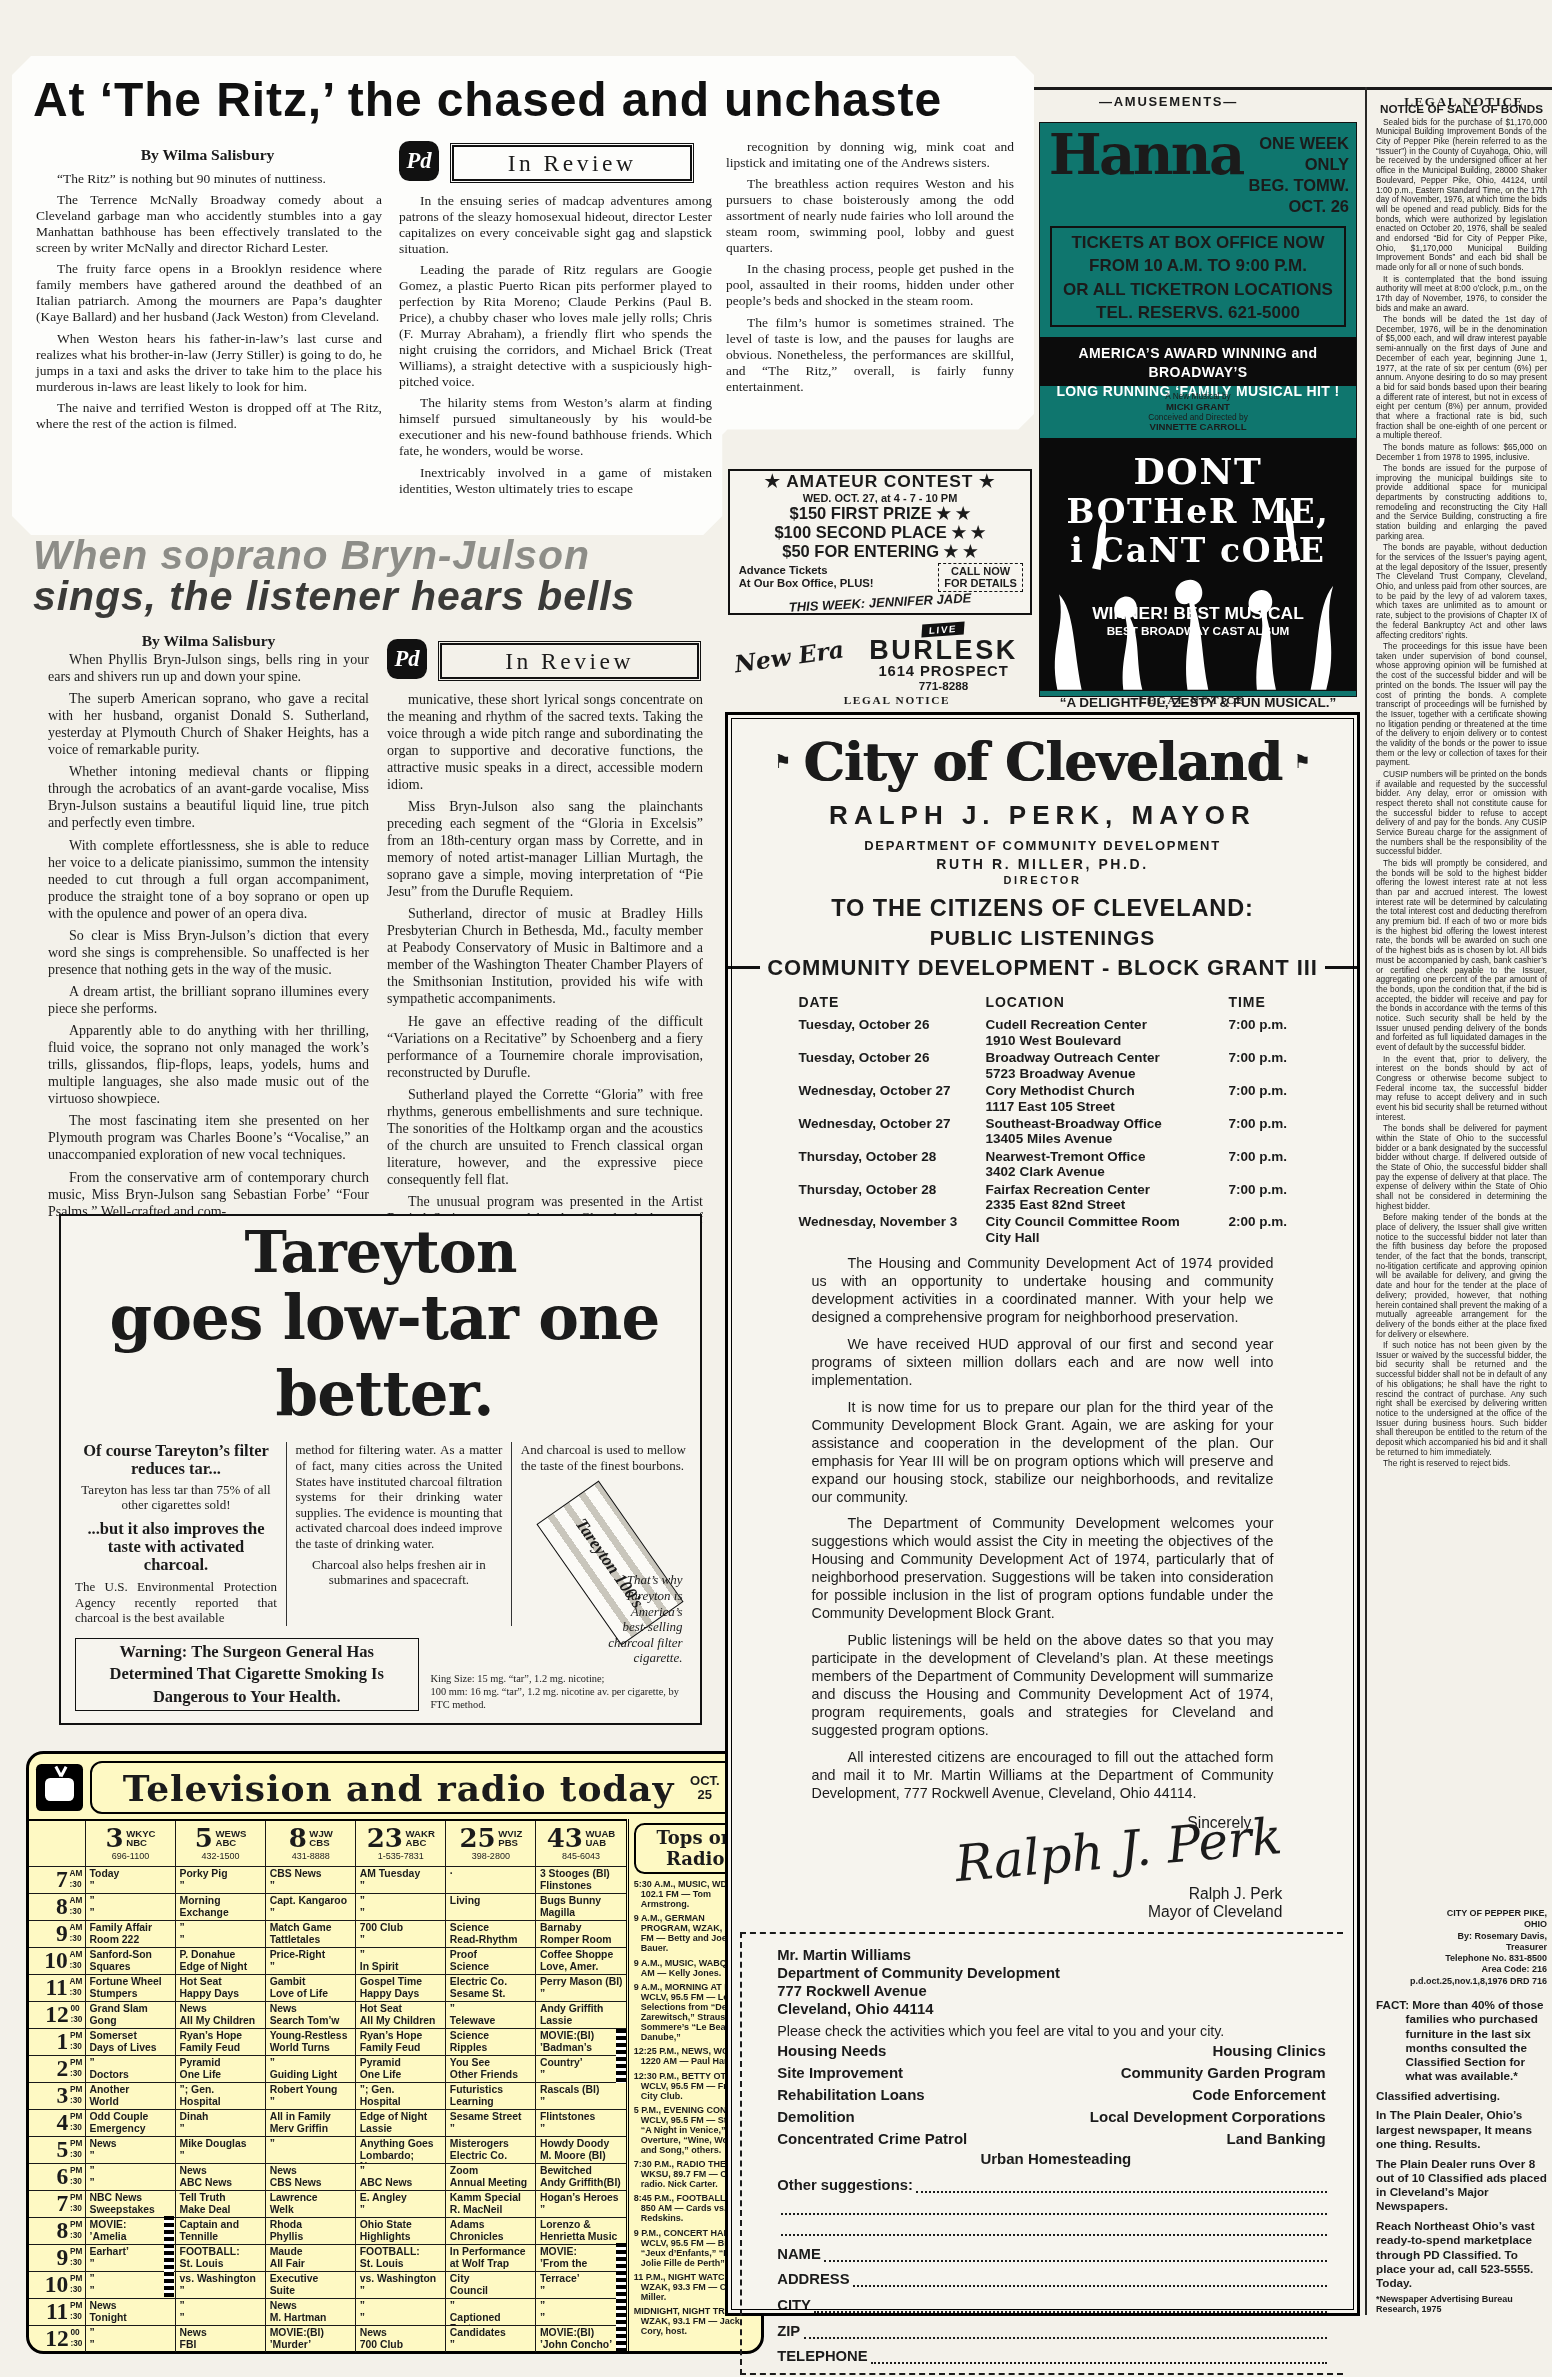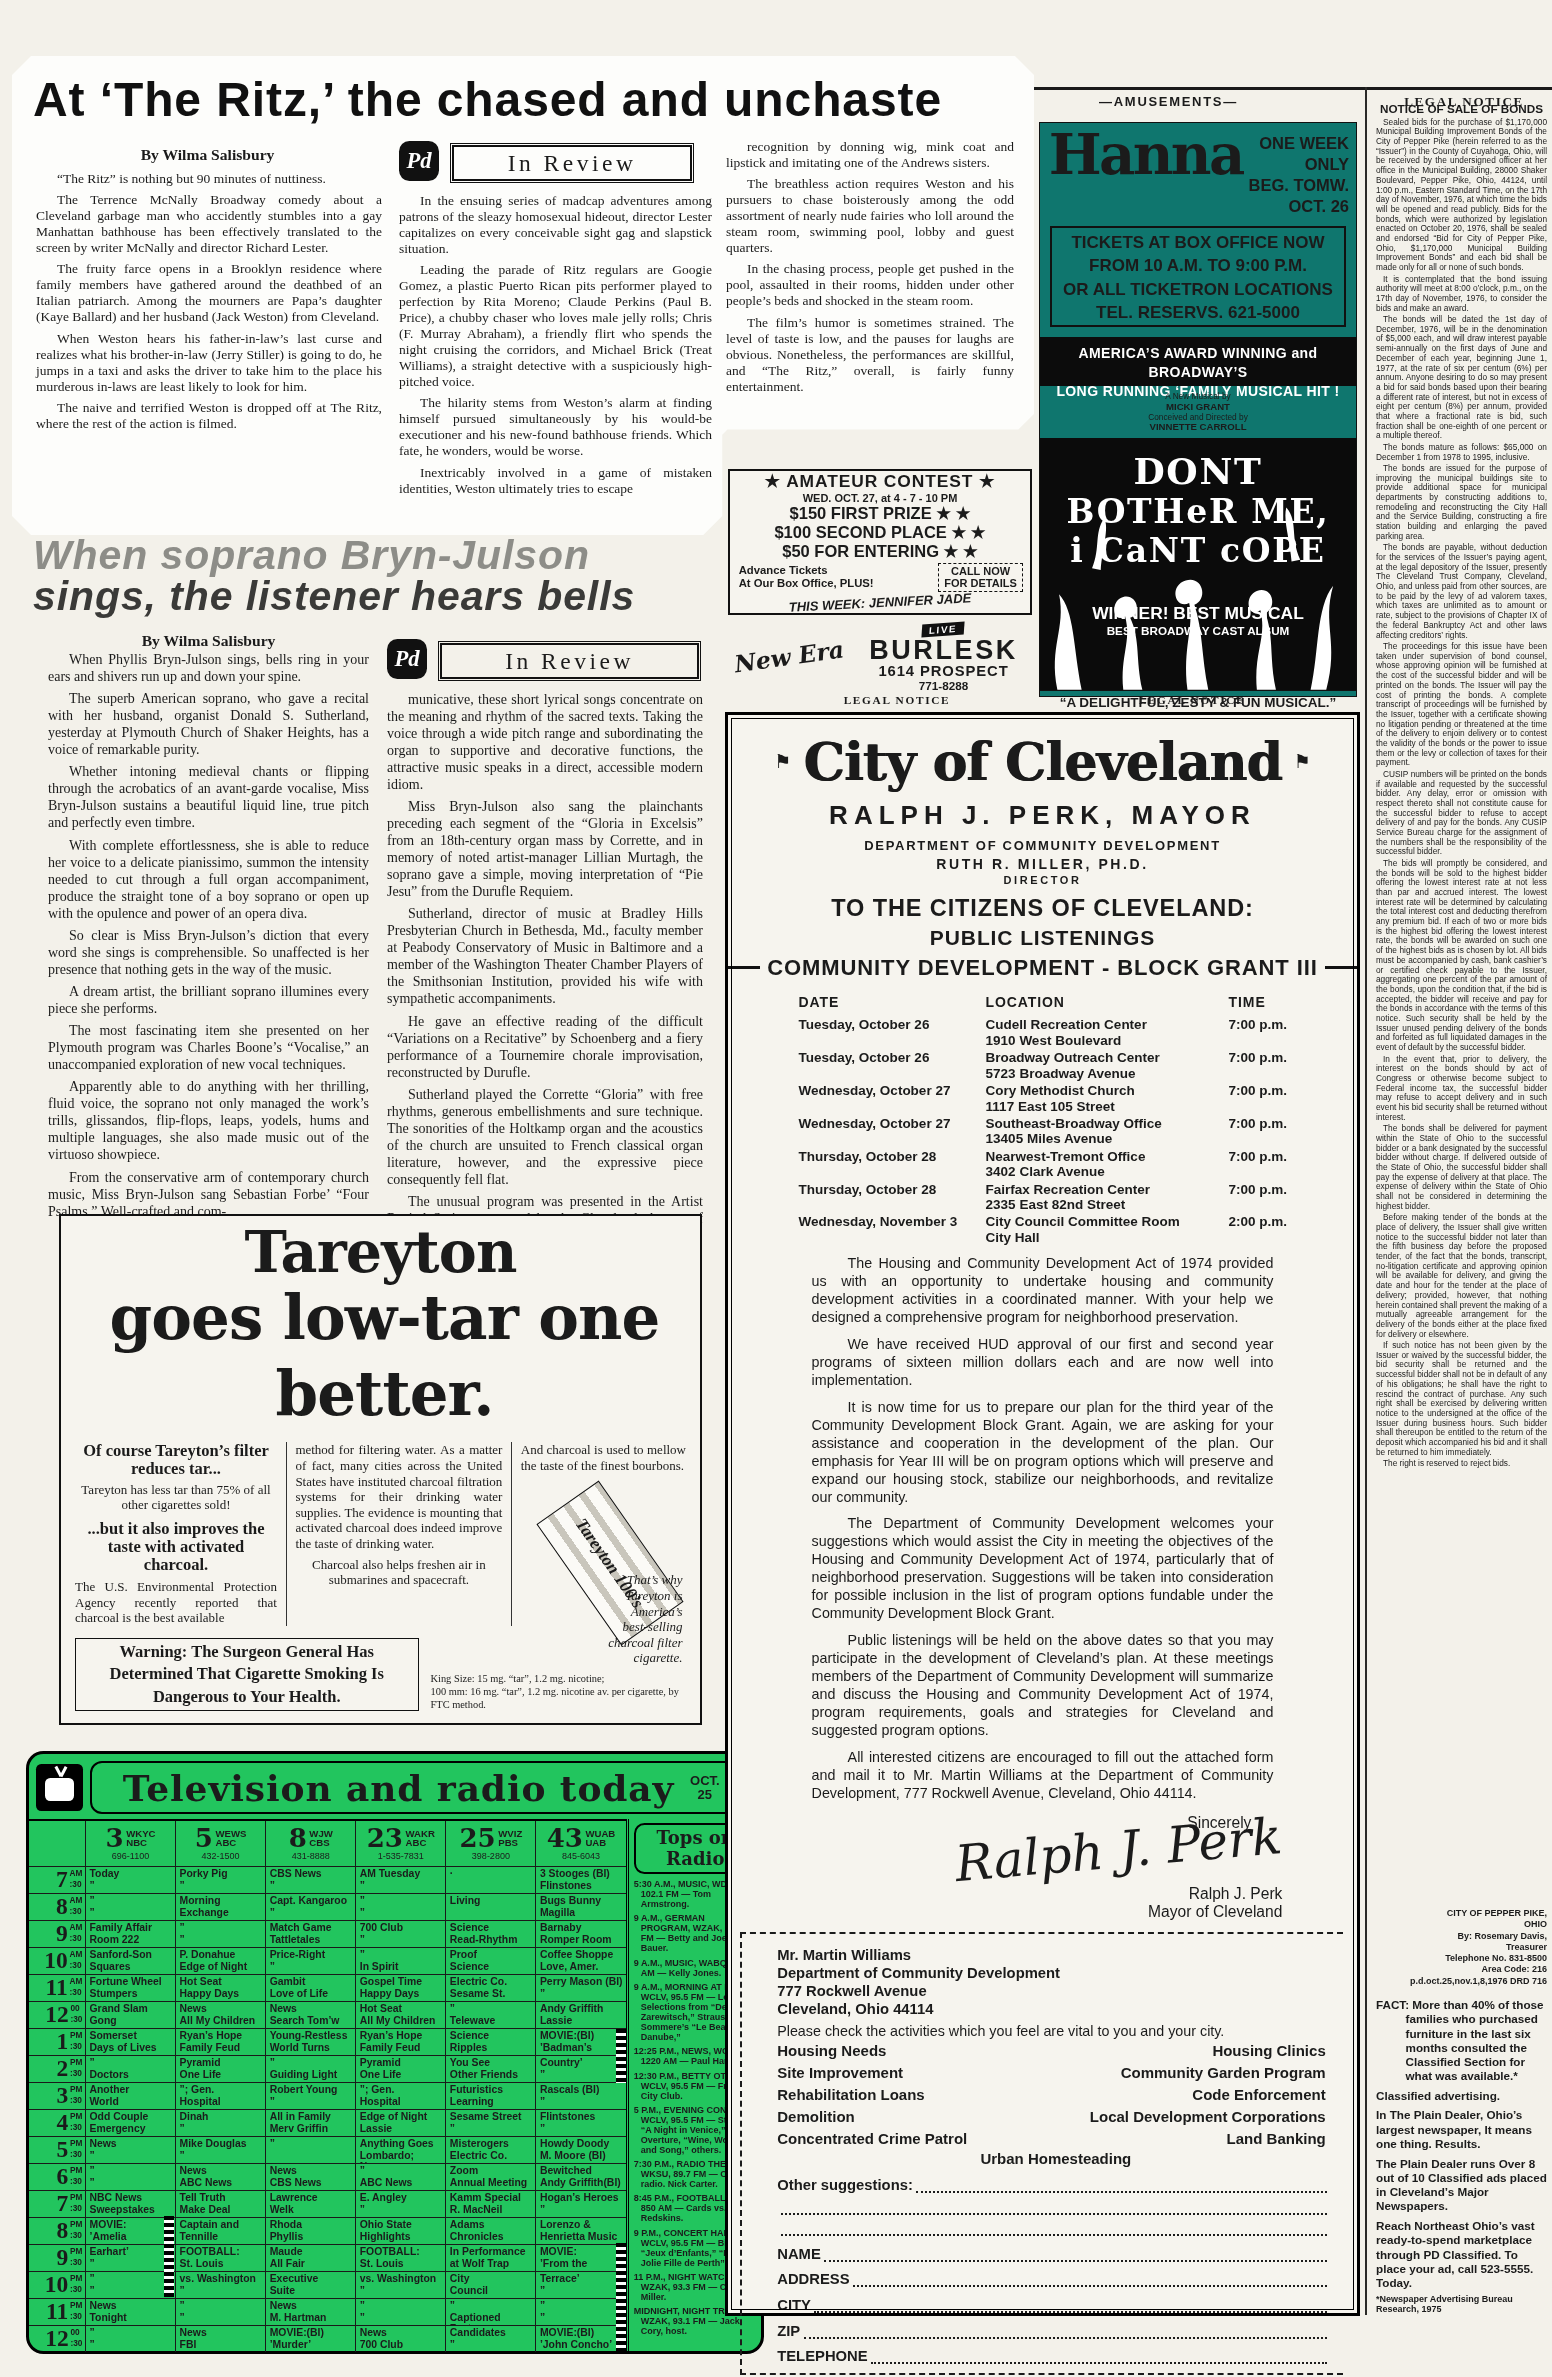--- a/index.html
+++ b/index.html
@@ -33,21 +33,21 @@
   #tareyton{left:59px;top:1214px;width:643px;height:511px;border:2.6px solid #111;background:#f6f4ee;}
   .tar-head{font-family:"DejaVu Serif",serif;font-weight:700;text-align:center;letter-spacing:-0.9px;}
   .tar-col{font-size:13px;line-height:15.6px;text-align:justify;}
   .tar-bold{font-weight:700;font-size:16.5px;line-height:18px;text-align:center;}
   #tar-warn{border:1.7px solid #111;font-weight:700;font-size:16.5px;line-height:22.6px;text-align:center;
             display:flex;align-items:center;justify-content:center;padding:5.2px 8.7px;}
   #tar-pack{border:1.7px solid #111;background:#fbfaf6;transform:rotate(55deg);
             display:flex;align-items:center;justify-content:center;font-weight:700;font-style:italic;font-size:17.4px;
             background-image:repeating-linear-gradient(0deg,#fbfaf6 0 12px,#c9c6bc 12px 19px);}
   
-  #tvbox{left:26px;top:1751px;width:738px;height:603px;border:3.5px solid #000;border-radius:17.4px;background:#22c55e;}
+  #tvbox{left:26px;top:1751px;width:738px;height:603px;border:3.5px solid #000;border-radius:17.4px;background:#fef9c3;}
   #tv-title-cap{border:2.6px solid #000;border-radius:12px;display:flex;align-items:center;justify-content:center;gap:15.6px;}
   #tv-title{font-family:"DejaVu Serif",serif;font-weight:700;font-size:36px;letter-spacing:0.9px;}
   .tvicon{background:#000;border-radius:5.2px;position:relative;}
   .tvicon .scr{position:absolute;left:8.7px;top:14px;width:29.5px;height:22.6px;background:#fff;border-radius:5.2px;}
   .tvicon .a1,.tvicon .a2{position:absolute;top:1.7px;left:21px;width:2.6px;height:11.3px;background:#fff;transform:rotate(-28deg);}
   .tvicon .a2{left:26px;transform:rotate(28deg);}
   .tv-grid-row{display:grid;grid-template-columns:56px repeat(6,1fr);border-top:1.7px solid #1a1a1a;}
   .tv-cell{border-left:1.7px solid #1a1a1a;padding:0.9px 2.6px 0 3.5px;overflow:hidden;
            font-family:"Liberation Sans",sans-serif;font-weight:700;font-size:10.4px;line-height:11.7px;}
   .tv-time{display:flex;align-items:flex-start;justify-content:flex-end;gap:1.7px;padding-top:0.9px;
@@ -159,22 +159,22 @@
   <div class="abs byline" data-name="soprano-byline" style="left:48px;top:632px;width:321px;">By Wilma Salisbury</div>
   <div class="abs inrev-logo" data-name="plain-dealer-logo-icon" style="left:387px;top:639px;">Pd</div>
   <div class="abs inrev-box" data-name="in-review-badge-soprano" style="left:440px;top:643px;width:259px;height:36px;">In Review</div>
   <div class="abs art-col" data-name="soprano-column-1" style="left:48px;top:651px;width:321px;font-size:14px;line-height:17px;">
     <p data-name="article-paragraph">When Phyllis Bryn-Julson sings, bells ring in your ears and shivers run up and down your spine.</p>
       <p data-name="article-paragraph">The superb American soprano, who gave a recital with her husband, organist Donald S. Sutherland, yesterday at Plymouth Church of Shaker Heights, has a voice of remarkable purity.</p>
       <p data-name="article-paragraph">Whether intoning medieval chants or flipping through the acrobatics of an avant-garde vocalise, Miss Bryn-Julson sustains a beautiful liquid line, true pitch and perfectly even timbre.</p>
       <p data-name="article-paragraph">With complete effortlessness, she is able to reduce her voice to a delicate pianissimo, summon the intensity needed to cut through a full organ accompaniment, produce the straight tone of a boy soprano or open up with the opulence and power of an opera diva.</p>
       <p data-name="article-paragraph">So clear is Miss Bryn-Julson’s diction that every word she sings is comprehensible. So unaffected is her presence that nothing gets in the way of the music.</p>
       <p data-name="article-paragraph">A dream artist, the brilliant soprano illumines every piece she performs.</p>
+      <p data-name="article-paragraph">Apparently able to do anything with her thrilling, fluid voice, the soprano not only managed the work’s trills, glissandos, flip-flops, leaps, yodels, hums and multiple languages, she also made music out of the virtuoso showpiece.</p>
       <p data-name="article-paragraph">The most fascinating item she presented on her Plymouth program was Charles Boone’s “Vocalise,” an unaccompanied exploration of new vocal techniques.</p>
-      <p data-name="article-paragraph">Apparently able to do anything with her thrilling, fluid voice, the soprano not only managed the work’s trills, glissandos, flip-flops, leaps, yodels, hums and multiple languages, she also made music out of the virtuoso showpiece.</p>
       <p data-name="article-paragraph">From the conservative arm of contemporary church music, Miss Bryn-Julson sang Sebastian Forbe’ “Four Psalms.” Well-crafted and com-</p>
   </div>
   <div class="abs art-col" data-name="soprano-column-2" style="left:387px;top:691px;width:316px;font-size:14px;line-height:17px;">
     <p data-name="article-paragraph">municative, these short lyrical songs concentrate on the meaning and rhythm of the sacred texts. Taking the voice through a wide pitch range and subordinating the organ to supportive and decorative functions, the attractive music speaks in a direct, accessible modern idiom.</p>
       <p data-name="article-paragraph">Miss Bryn-Julson also sang the plainchants preceding each segment of the “Gloria in Excelsis” from an 18th-century organ mass by Corrette, and in memory of noted artist-manager Lillian Murtagh, the soprano gave a simple, moving interpretation of “Pie Jesu” from the Durufle Requiem.</p>
       <p data-name="article-paragraph">Sutherland, director of music at Bradley Hills Presbyterian Church in Bethesda, Md., faculty member at Peabody Conservatory of Music in Baltimore and a member of the Washington Theater Chamber Players of the Smithsonian Institution, provided his wife with sympathetic accompaniments.</p>
       <p data-name="article-paragraph">He g­ave an effective reading of the difficult “Variations on a Recitative” by Schoenberg and a fiery performance of a Tournemire chorale improvisation, reconstructed by Durufle.</p>
       <p data-name="article-paragraph">Sutherland played the Corrette “Gloria” with free rhythms, generous embellishments and sure technique. The sonorities of the Holtkamp organ and the acoustics of the church are unsuited to French classical organ literature, however, and the expressive piece consequently fell flat.</p>
       <p data-name="article-paragraph">The unusual program was presented in the Artist Recital Series sponsored by the Cleveland chapter of the American Guild of Organists.</p>
   </div>

